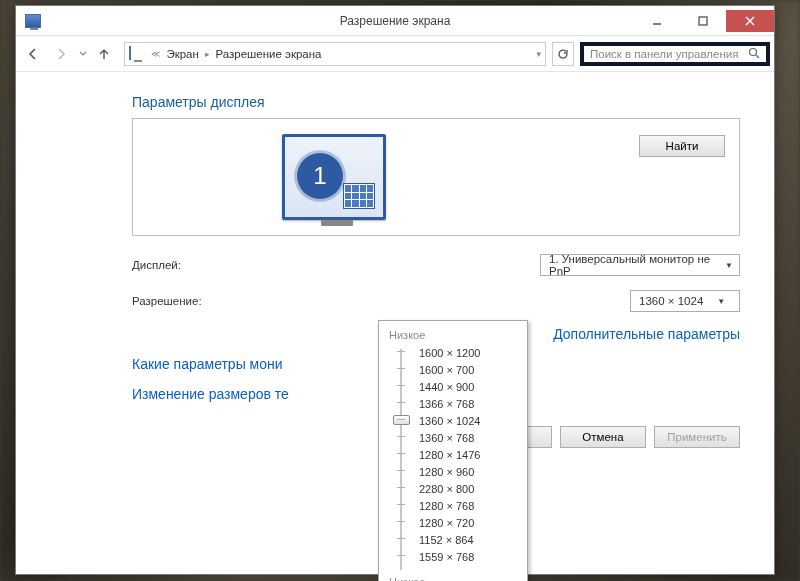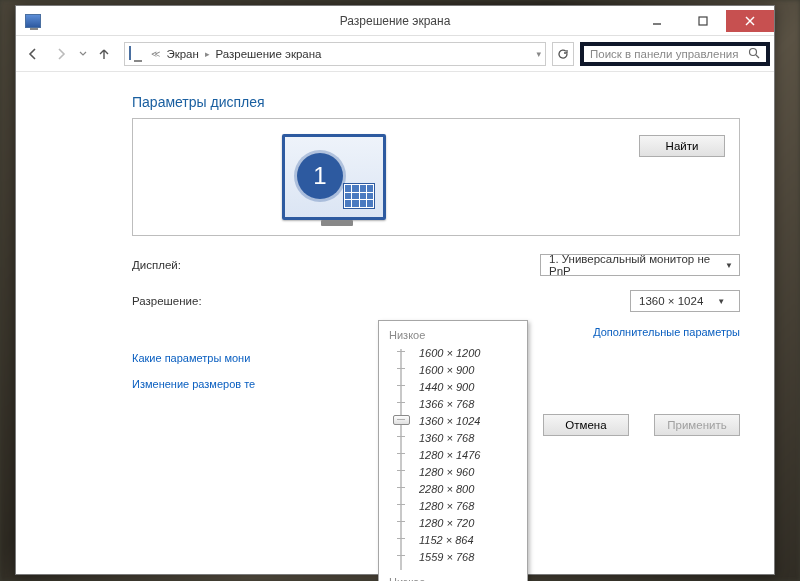--- a/index.html
+++ b/index.html
@@ -44,28 +44,28 @@
   .btn { min-width:86px; height:22px; border:1px solid #adadad; background:linear-gradient(#f5f5f5,#e1e1e1); font-size:11.5px; display:flex; align-items:center; justify-content:center; padding:0 10px; cursor:default; }
   .btn.disabled{color:#a0a0a0;}
   
   .row { display:flex; align-items:center; margin-bottom:14px; font-size:11.5px; color:#333;justify-content:space-between; }
   .row .lbl { width:118px; }
   .select { border:1px solid #adadad; height:22px; display:flex; align-items:center; padding:0 6px 0 8px; background:#fff; font-size:11.5px; gap:8px; }
   .select .caret { font-size:8px; color:#444; margin-left:6px;}
   .sel-display { width:200px;}
   .sel-res { width:110px;}
   
-  .link { color:#0a5fc0; font-size:11px; margin-bottom:14px; display:block; }
+  .link { color:#0a5fc0; font-size:14px; margin-bottom:14px; display:block; }
   .adv-link { text-align:right; margin-top:4px; }
   
-  .bottom-btns { display:flex; gap:25px; justify-content:flex-end; margin-top:24px; }
+  .bottom-btns { display:flex; gap:8px; justify-content:flex-end; margin-top:24px; }
   
   .popup { position:absolute; left:362px; top:314px; width:150px; background:#fff; border:1px solid #a6a6a6; box-shadow:2px 2px 4px rgba(0,0,0,.25); font-size:11px; padding:6px 6px 8px 6px; z-index:50;}
   .popup .p-lbl { color:#8a8a8a; font-size:11px; margin:2px 0 4px 4px;}
-  .popup .slider-wrap { display:flex;font-style:italic; }
+  .popup .slider-wrap { display:flex; }
   .popup .track { width:20px; position:relative; margin-left:6px; }
   .popup .track .line { position:absolute; left:9px; top:4px; bottom:4px; width:2px; background:#c8c8c8;}
   .popup .tick { position:absolute; left:6px; width:8px; height:1px; background:#b0b0b0;}
   .popup .thumb { position:absolute; left:2px; width:17px; height:10px; background:linear-gradient(#fdfdfd,#e0e0e0); border:1px solid #8a8a8a; border-radius:2px;}
   .popup .opts { flex:1; display:flex; flex-direction:column; gap:0; margin-left:4px;}
   .popup .opt { height:17px; line-height:17px; padding-left:4px; color:#333;}
 </style>
 </head>
 <body>
 
@@ -218,21 +218,21 @@
           <div class="tick" style="top: 108px;"></div>
           <div class="tick" style="top: 125px;"></div>
           <div class="tick" style="top: 142px;"></div>
           <div class="tick" style="top: 159px;"></div>
           <div class="tick" style="top: 176px;"></div>
           <div class="tick" style="top: 193px;"></div>
           <div class="tick" style="top: 210px;"></div>
         </div>
       <div class="opts" id="res-opts">
           <div class="opt">1600 × 1200</div>
-          <div class="opt">1600 × 900</div>
+          <div class="opt">1600 × 700</div>
           <div class="opt">1440 × 900</div>
           <div class="opt">1366 × 768</div>
           <div class="opt">1360 × 1024</div>
           <div class="opt">1360 × 768</div>
           <div class="opt">1280 × 1476</div>
           <div class="opt">1280 × 960</div>
           <div class="opt">2280 × 800</div>
           <div class="opt">1280 × 768</div>
           <div class="opt">1280 × 720</div>
           <div class="opt">1152 × 864</div>

